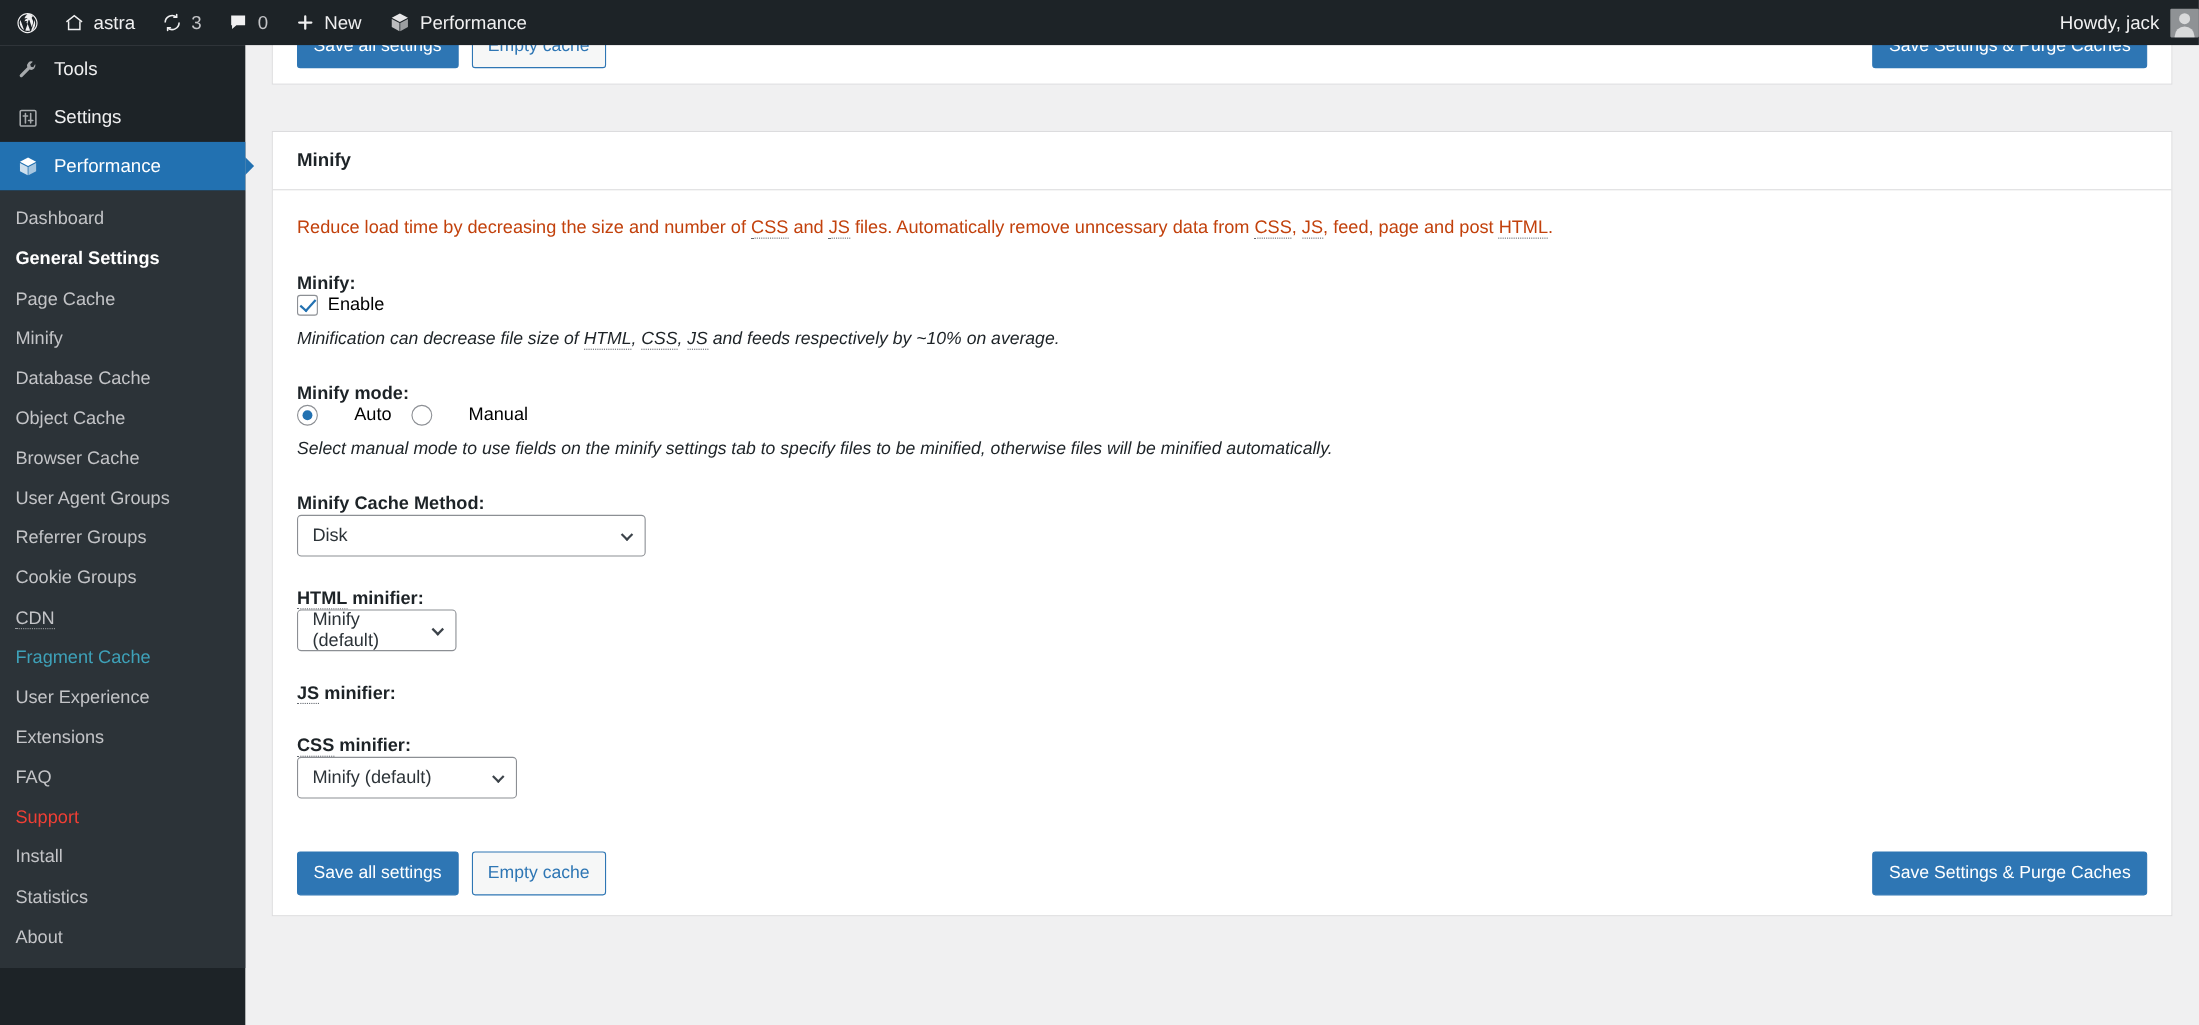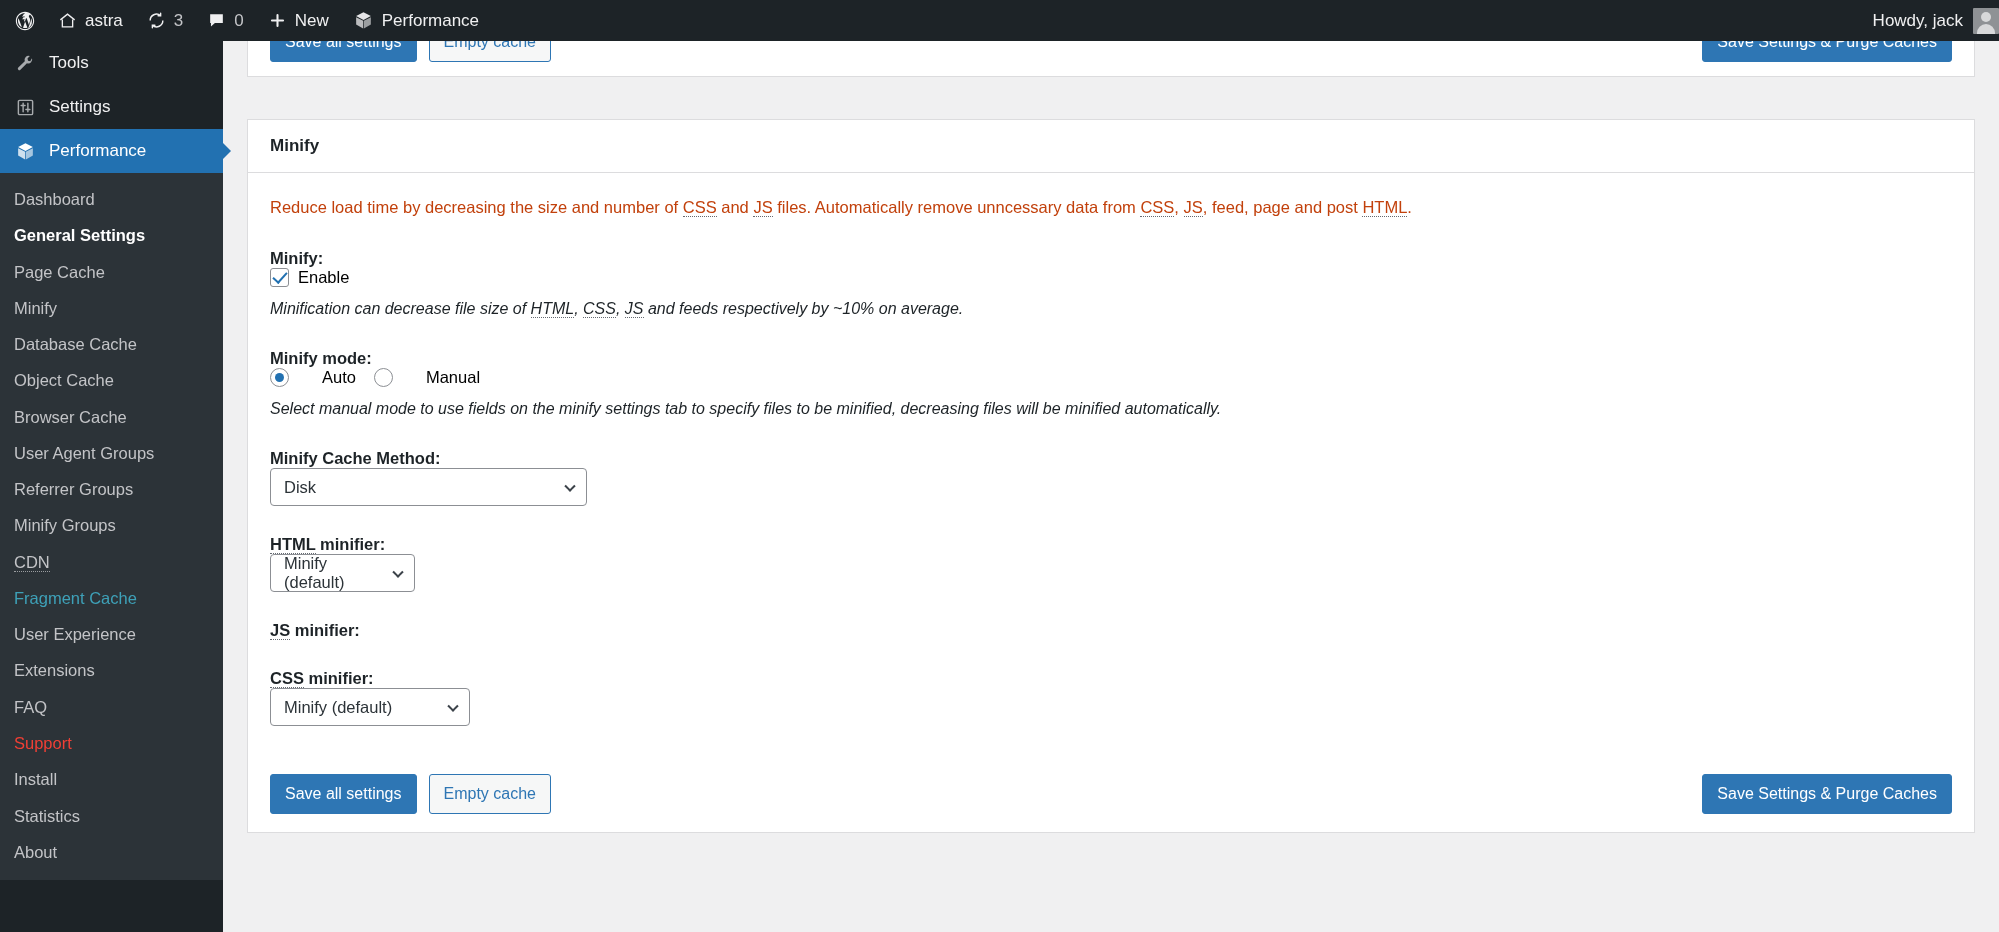--- a/index.html
+++ b/index.html
@@ -264,21 +264,21 @@
   <div id="submenu">
     <div class="sub-item"><span>Dashboard</span></div>
     <div class="sub-item current"><span>General Settings</span></div>
     <div class="sub-item"><span>Page Cache</span></div>
     <div class="sub-item"><span>Minify</span></div>
     <div class="sub-item"><span>Database Cache</span></div>
     <div class="sub-item"><span>Object Cache</span></div>
     <div class="sub-item"><span>Browser Cache</span></div>
     <div class="sub-item"><span>User Agent Groups</span></div>
     <div class="sub-item"><span>Referrer Groups</span></div>
-    <div class="sub-item"><span>Minify Groups</span></div>
+    <div class="sub-item"><span>Cookie Groups</span></div>
     <div class="sub-item"><abbr>CDN</abbr></div>
     <div class="sub-item teal"><span>Fragment Cache</span></div>
     <div class="sub-item"><span>User Experience</span></div>
     <div class="sub-item"><span>Extensions</span></div>
     <div class="sub-item"><span>FAQ</span></div>
     <div class="sub-item red"><span>Support</span></div>
     <div class="sub-item"><span>Install</span></div>
     <div class="sub-item"><span>Statistics</span></div>
     <div class="sub-item"><span>About</span></div>
   </div>
@@ -319,21 +319,21 @@
           <div class="radio-line">
             <label class="radio-opt">
               <span class="radio selected"></span>
               <span>Auto</span>
             </label>
             <label class="radio-opt">
               <span class="radio"></span>
               <span>Manual</span>
             </label>
           </div>
-          <span class="hint">Select manual mode to use fields on the minify settings tab to specify files to be minified, decreasing files will be minified automatically.</span>
+          <span class="hint">Select manual mode to use fields on the minify settings tab to specify files to be minified, otherwise files will be minified automatically.</span>
         </div>
       </div>
 
       <div class="row">
         <div class="row-label">Minify Cache Method:</div>
         <div class="row-field">
           <div class="select sel-w375">
             <span>Disk</span>
             <span class="caret"></span>
           </div>

